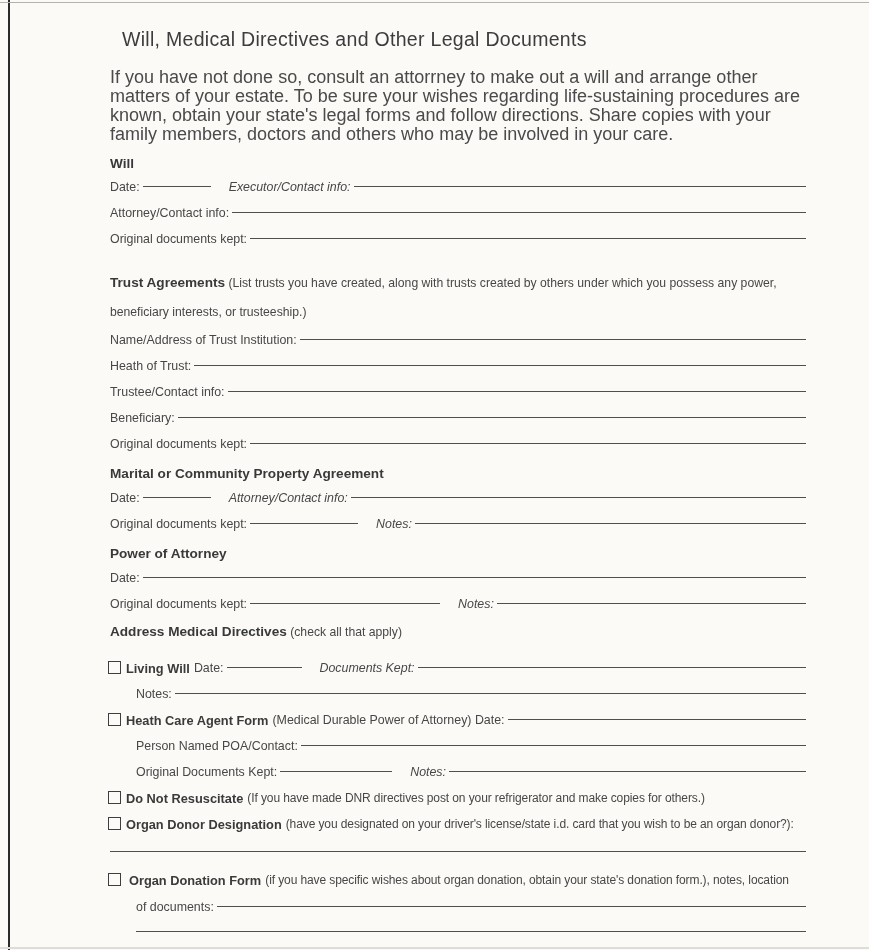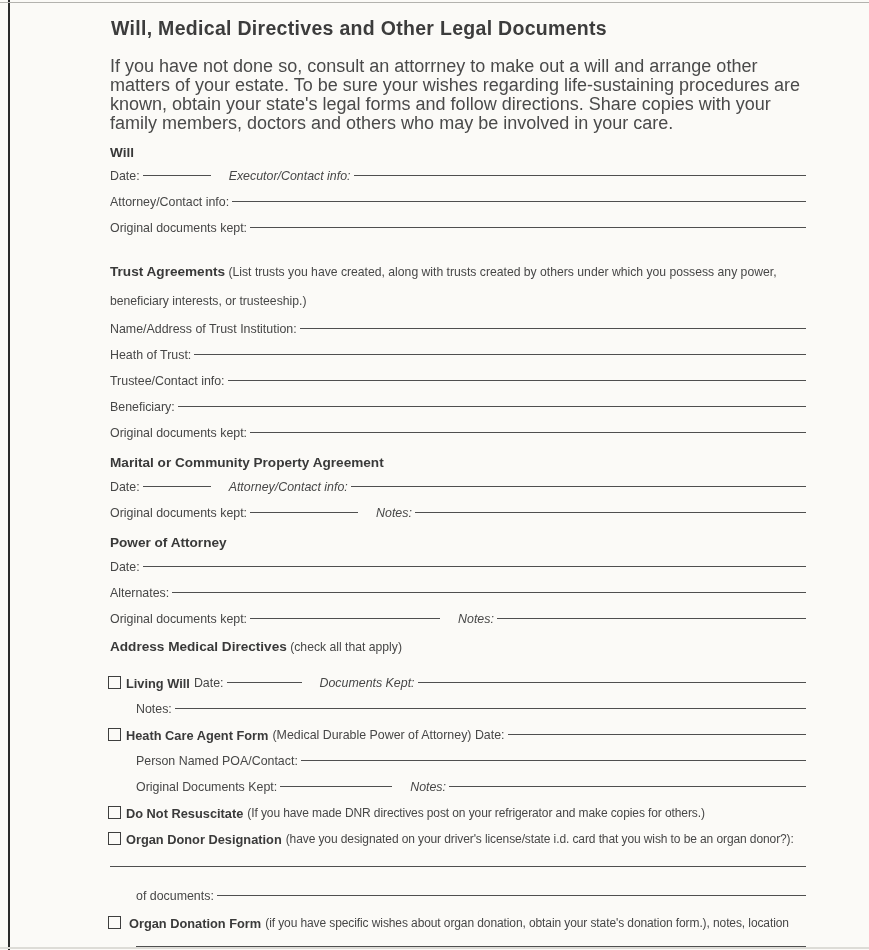--- a/index.html
+++ b/index.html
@@ -10,22 +10,22 @@
     color:#454545;
     position:relative;
   }
   .border-left{position:absolute;left:8px;top:0;bottom:0;width:2px;background:#2a2a2a;}
   .border-top{position:absolute;left:0;top:2px;right:0;height:1px;background:#b3b2ae;}
   .border-bottom{position:absolute;left:0;bottom:1px;right:0;height:2px;background:#dddcd7;}
 
   .content{position:absolute;left:110px;top:14px;width:696px;}
 
   .title{
-    font-size:19.5px;font-weight:bold;color:#3c3c3c;
-    letter-spacing:.3px;line-height:26px;margin:1px;
+    font-size:19.5px;font-weight:normal;color:#3c3c3c;
+    letter-spacing:.3px;line-height:26px;margin:12px;
   }
   .intro{
     margin:16px 0 0 0;width:706px;
     font-size:18px;line-height:19px;color:#4a4a4a;
   }
 
   .h{font-weight:bold;font-size:13.6px;color:#393939;line-height:20px;margin-top:10px;}
   .wrap{margin:16px 0 0 0;font-size:12.2px;line-height:29px;color:#474747;}
   .wrap .hin{font-weight:bold;font-size:13.6px;color:#393939;}
   .h-amd{margin-top:4px;line-height:22px;font-weight:normal;font-size:12.2px;color:#474747;}
@@ -128,24 +128,20 @@
     <span class="ln grow"></span>
   </div>
 
   <div class="h h-mar">Power of Attorney</div>
   <div class="row">
     <span class="lbl">Date:</span>
     <span class="ln w75"></span>
     <span class="ln grow"></span>
   </div>
   <div class="row">
-    <span class="lbl">Alternates:</span>
-    <span class="ln grow"></span>
-  </div>
-  <div class="row">
     <span class="lbl">Original documents kept:</span>
     <span class="ln w190"></span>
     <span class="lbl gap">Notes:</span>
     <span class="ln grow"></span>
   </div>
 
   <p class="h-amd"><span class="hin">Address Medical Directives</span> <span>(check all that apply)</span></p>
 
   <div class="row cbrow">
     <span class="cb"></span>
@@ -185,29 +181,29 @@
 
   <div class="row cbrow">
     <span class="cb"></span>
     <span class="lbl b">Organ Donor Designation</span>
     <span class="lbl sm">(have you designated on your driver's license/state i.d. card that you wish to be an organ donor?):</span>
   </div>
   <div class="row standalone">
     <span class="ln grow"></span>
   </div>
 
-  <div class="row tall ind">
-    <span class="lbl">of documents:</span>
-    <span class="ln grow"></span>
-  </div>
   <div class="row cbrow">
     <span class="cb cb-sp"></span>
     <span class="lbl b">Organ Donation Form</span>
     <span class="lbl sm">(if you have specific wishes about organ donation, obtain your state's donation form.), notes, location</span>
   </div>
+  <div class="row tall ind">
+    <span class="lbl">of documents:</span>
+    <span class="ln grow"></span>
+  </div>
   <div class="row blank-row">
     <span class="ln grow"></span>
   </div>
   <div class="row final-row">
     <span class="ln grow"></span>
   </div>
 
 </div>
 
 </body></html>

